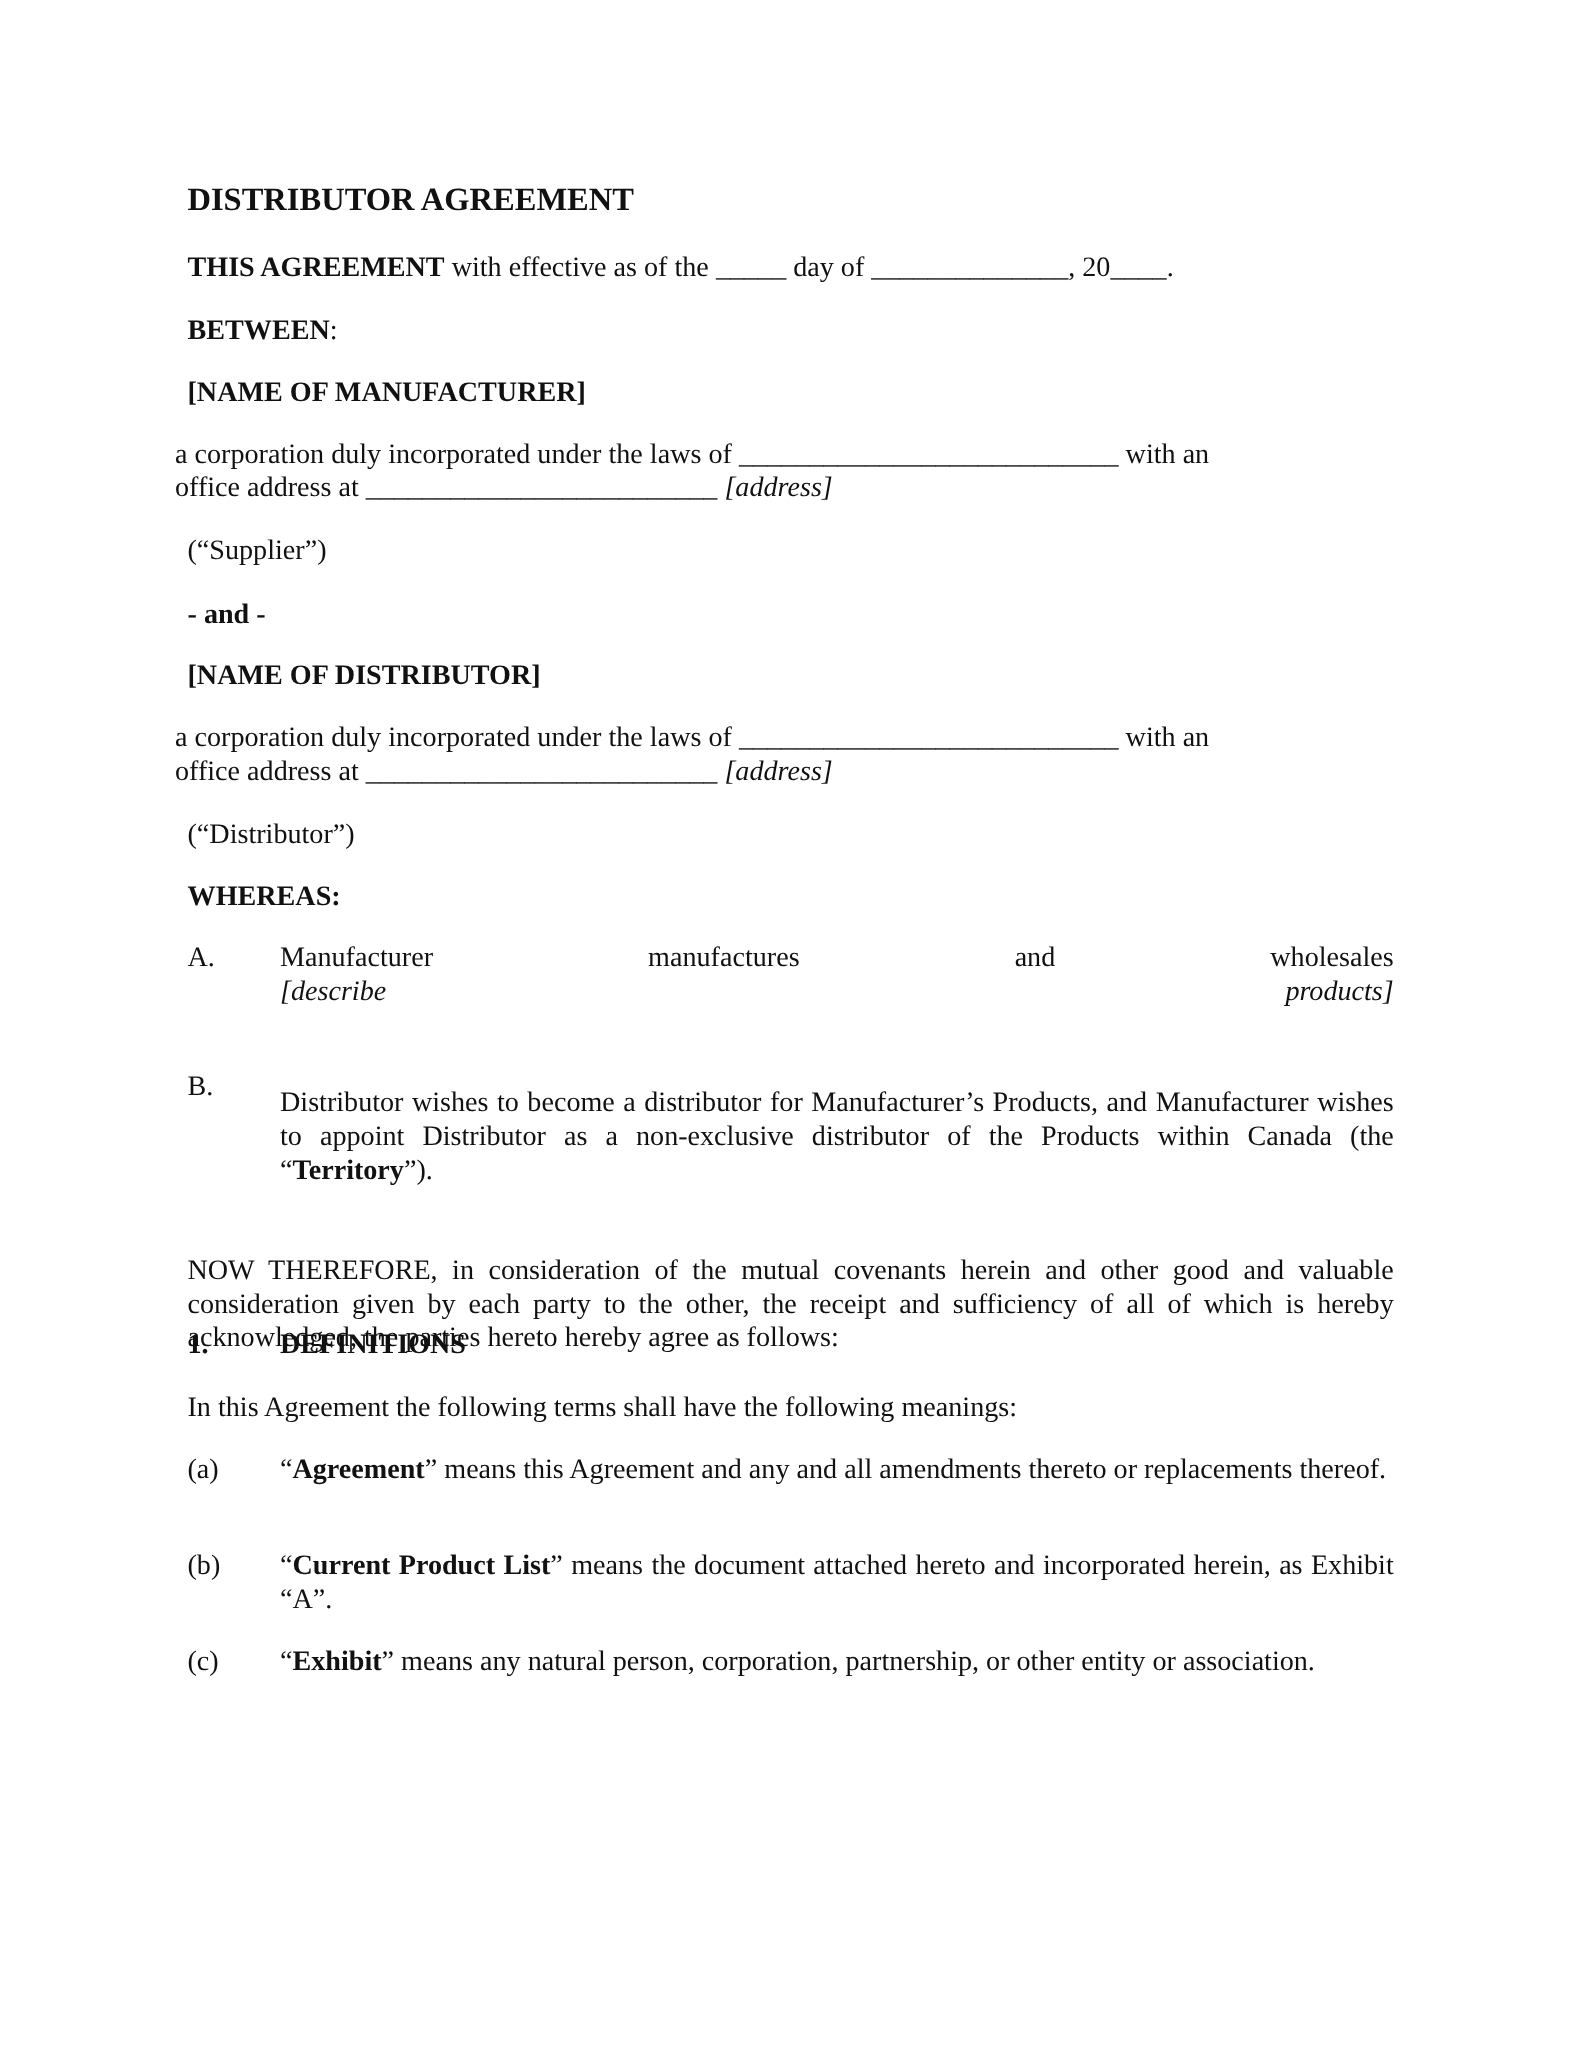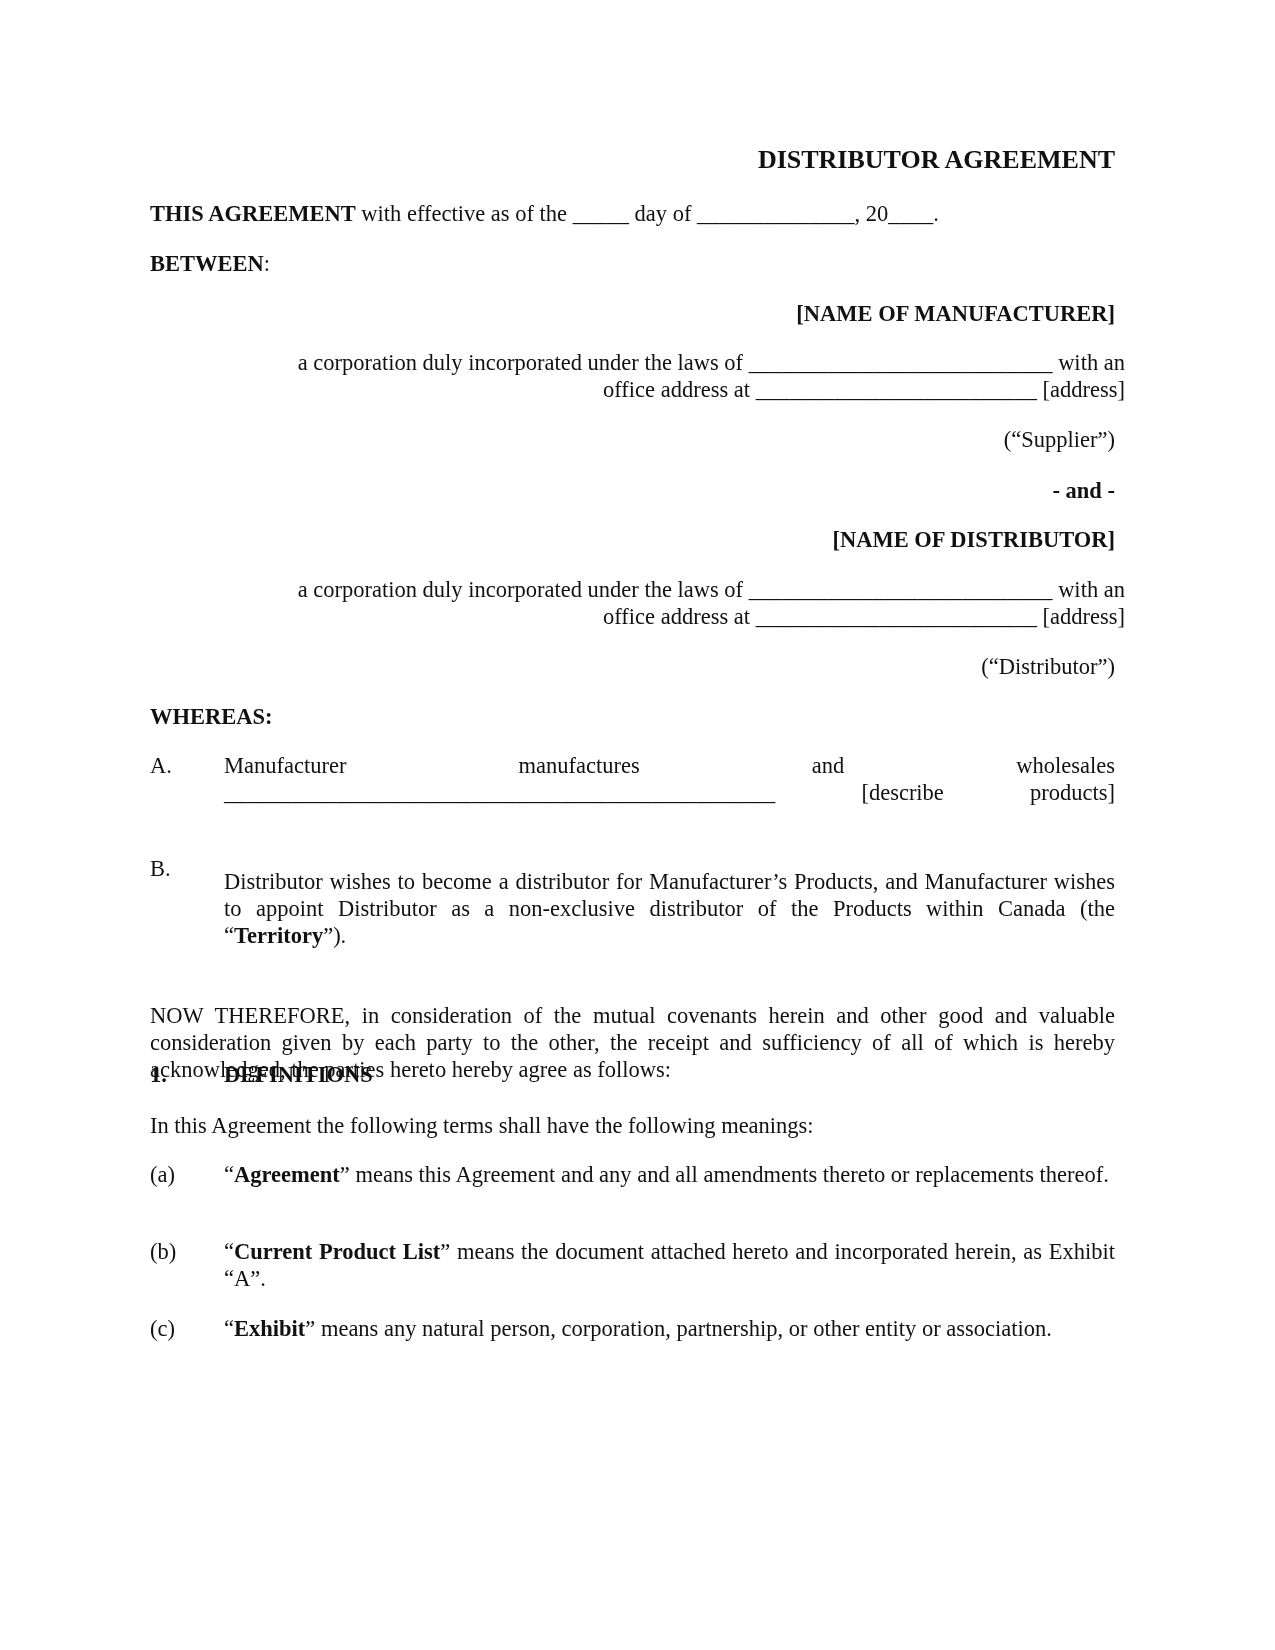--- a/index.html
+++ b/index.html
@@ -1,23 +1,23 @@
 <!DOCTYPE html>
 <html><head>
 <meta charset="utf-8">
 <style>
   html, body { margin: 0; padding: 0; background: #ffffff; }
   body { width: 1275px; height: 1650px; position: relative; overflow: hidden;
          font-family: "Liberation Serif", "DejaVu Serif", serif; color: #111; font-size: 22.5px; line-height: 27px; }
   .page { position: absolute; left: 0; top: 0; width: 1275px; height: 1650px; }
   .blk { position: absolute; left: 150px; width: 965px; }
-  .center { text-align: right; }
+  .center { text-align: left; }
   .justify { text-align: justify; text-align-last: left; }
   .b { font-weight: bold; }
-  .i { }
+  .i { font-style: italic; }
   .title { font-size: 26px; font-weight: bold; }
   .row { position: absolute; left: 150px; width: 965px; }
   .lbl { position: absolute; left: 0; top: 0; }
   .txt { position: absolute; left: 74px; width: 891px; }
   .spread { display: flex; justify-content: space-between; gap: 28px; }
 </style>
 </head>
 <body>
 
 <div class="page">
@@ -53,21 +53,20 @@
   <div class="row" style="top:752px; height:82px;">
     <span class="lbl">A.</span>
     <div class="txt" style="top:0;">
       <div class="spread">
         <span>Manufacturer</span>
         <span>manufactures</span>
         <span>and</span>
         <span>wholesales</span>
       </div>
       <div class="spread">
-        <span>_________________________________________________</span>
         <span class="i">[describe</span>
         <span class="i">products]</span>
       </div>
     </div>
   </div>
 
   <div class="row" style="top:855px; height:82px;">
     <span class="lbl">B.</span>
     <div class="txt justify" style="top:0;margin-top:13px;"><span>Distributor wishes to become a distributor for Manufacturer’s Products, and Manufacturer wishes to appoint Distributor as a non-exclusive distributor of the Products within Canada (the “</span><span class="b">Territory</span><span>”).</span></div>
   </div>

